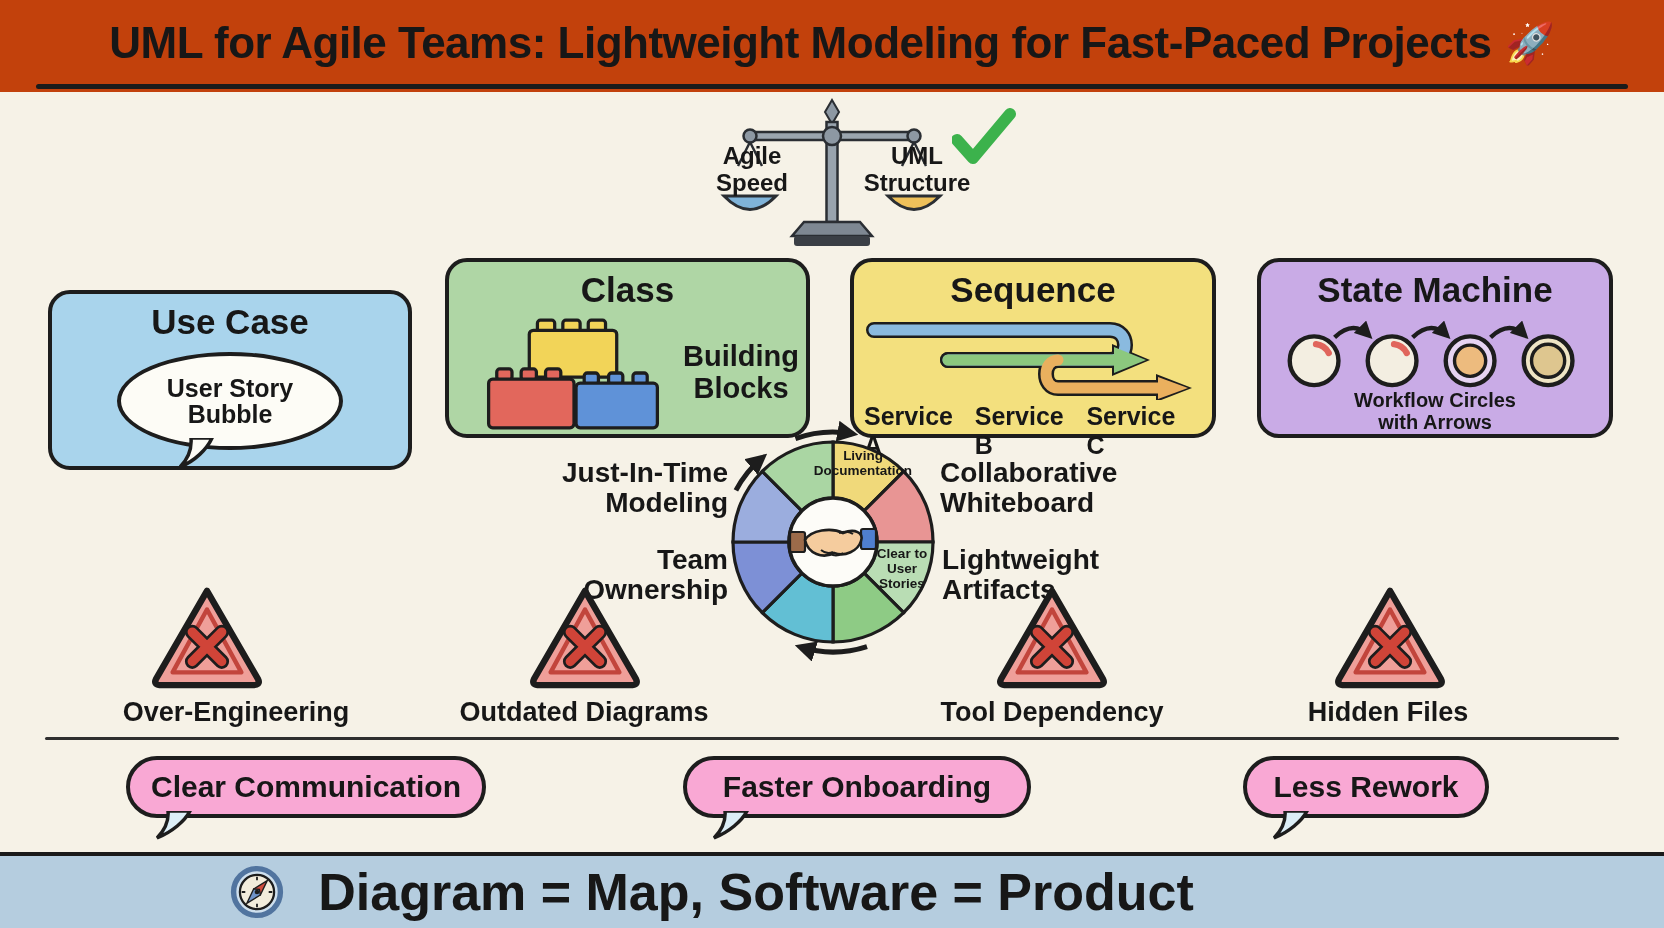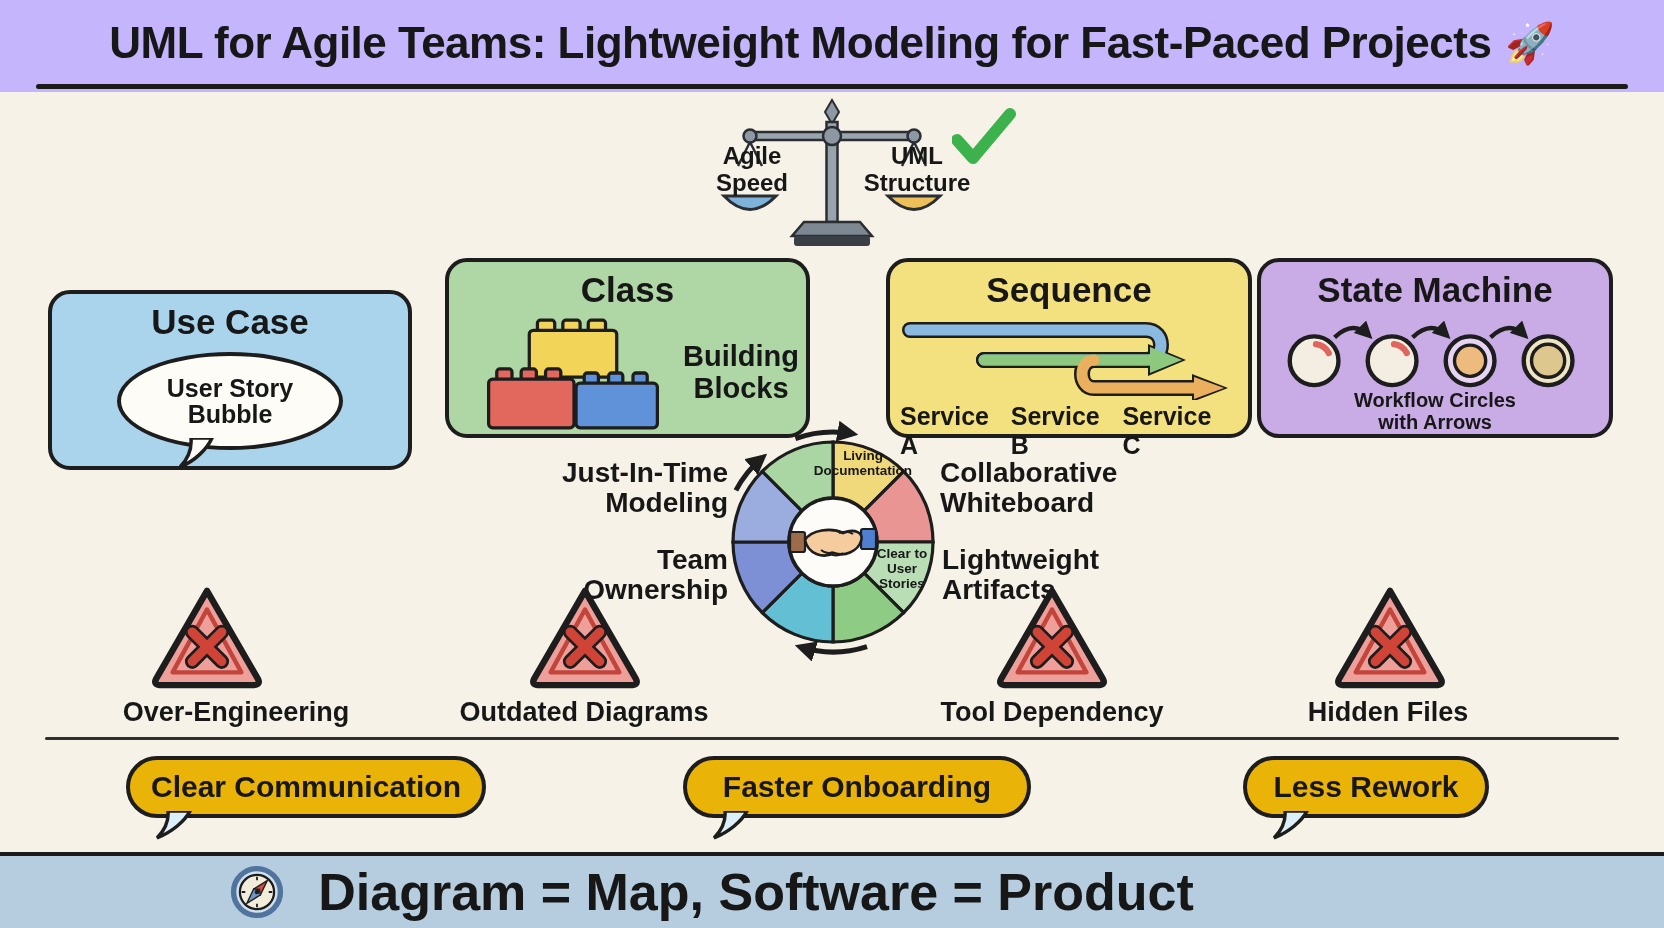--- a/index.html
+++ b/index.html
@@ -1,21 +1,21 @@
 <!DOCTYPE html>
 <html><head>
 <meta charset="utf-8">
 <style>
   html,body{margin:0;padding:0;background:#e8e4d8;}
   .page{position:relative;width:1664px;height:928px;background:#f6f2e7;overflow:hidden;
         font-family:"Liberation Sans","DejaVu Sans",sans-serif;color:#171717;}
   .pre{white-space:pre-line;}
 
   
-  .header{position:absolute;top:0;left:0;width:100%;height:92px;background:#c4b5fd;}
+  .header{position:absolute;top:0;left:0;width:100%;height:92px;background:#c2410c;}
   .header .rule{position:absolute;bottom:3px;left:36px;right:36px;height:5px;background:#1b1b1b;border-radius:3px;}
   .title{position:absolute;top:0;left:0;width:100%;height:86px;display:flex;align-items:center;justify-content:center;
          font-size:44px;font-weight:bold;letter-spacing:-.5px;}
   .title .rocket{margin-left:14px;font-size:40px;}
 
   
   .scale-label{position:absolute;font-size:24px;font-weight:bold;text-align:center;line-height:1.12;}
 
   
   .card{position:absolute;top:258px;height:180px;border:4px solid #1d1d1d;border-radius:22px;box-sizing:border-box;}
@@ -32,21 +32,21 @@
   
   .practice{position:absolute;font-size:28px;font-weight:bold;line-height:1.08;}
   .seg-label{position:absolute;font-size:13.5px;font-weight:bold;text-align:center;line-height:1.12;}
 
   
   .pitfall-label{position:absolute;top:697px;transform:translateX(-50%);font-size:27px;font-weight:bold;white-space:nowrap;}
 
   .divider{position:absolute;left:45px;width:1574px;height:3px;background:#2f2f2f;border-radius:2px;}
 
   
-  .benefit{position:absolute;top:756px;height:62px;background:#eab308;border:4px solid #1d1d1d;border-radius:34px;
+  .benefit{position:absolute;top:756px;height:62px;background:#f9a8d4;border:4px solid #1d1d1d;border-radius:34px;
            display:flex;align-items:center;justify-content:center;font-size:30px;font-weight:bold;box-sizing:border-box;}
   .benefit-tail{position:absolute;left:26px;bottom:-27px;}
 
   
   .footer{position:absolute;top:852px;left:0;width:100%;height:76px;background:#b5cddf;border-top:4px solid #1a1a1a;box-sizing:border-box;}
   .footer-inner{height:100%;display:flex;align-items:center;justify-content:center;gap:18px;transform:translateX(-120px);}
   .tagline{font-size:52px;font-weight:bold;margin-left:16px;}
 
   svg{display:block;}
   .abs{position:absolute;}
@@ -113,21 +113,21 @@
           <rect x="130" y="60" width="14" height="11" rx="3" fill="#5f92d8"></rect>
           <rect x="154" y="60" width="14" height="11" rx="3" fill="#5f92d8"></rect>
           <rect x="98" y="70" width="80" height="44" rx="4" fill="#5f92d8"></rect>
         </g>
       </svg>
       <div class="class-caption pre">Building
 Blocks</div>
     </div>
   </div>
 
-  <div class="card" style="left:850px;width:366px;background:#f3e07e;margin-left:36px;">
+  <div class="card" style="left:850px;width:366px;background:#f3e07e;">
     <h2>Sequence</h2>
     <svg width="342" height="86" viewBox="0 0 342 86" style="margin:4px auto 0;">
       <g fill="none" stroke="#1d1d1d" stroke-width="16" stroke-linecap="round">
         <path d="M12,16 H248 C268,16 268,46 248,46 H86"></path>
         <path d="M86,46 H252"></path>
         <path d="M196,46 C180,46 180,74 196,74 H296"></path>
       </g>
       <polygon points="250,30 288,46 250,62" fill="#1d1d1d"></polygon>
       <polygon points="294,60 330,74 294,88" fill="#1d1d1d"></polygon>
       <g fill="none" stroke-width="11" stroke-linecap="round">

